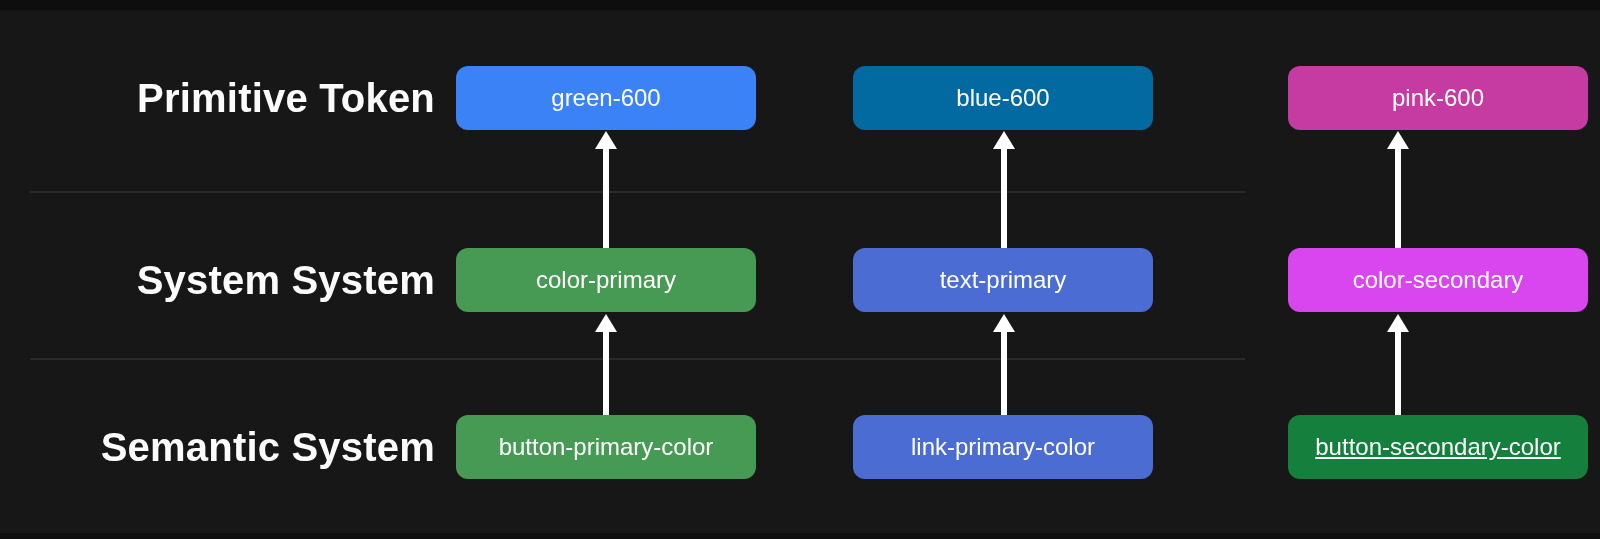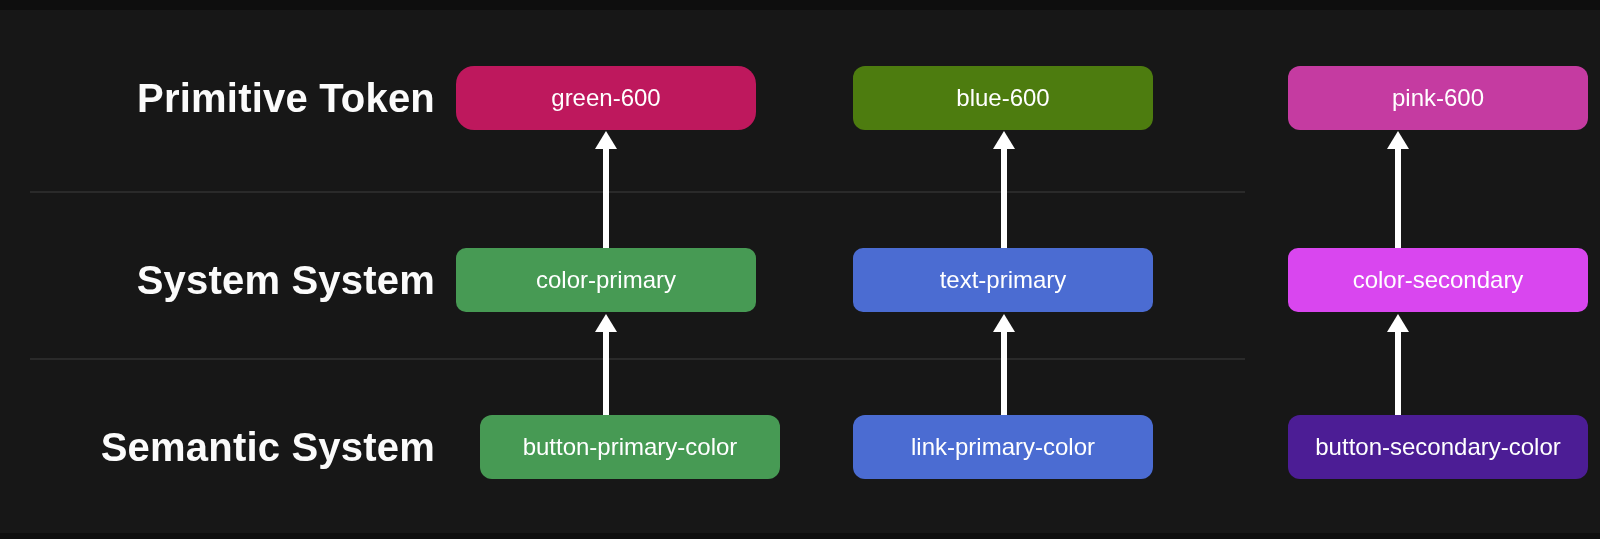--- a/index.html
+++ b/index.html
@@ -61,21 +61,21 @@
     justify-content: center;
     color: #ffffff;
     font-size: 24px;
     font-weight: 400;
     white-space: nowrap;
   }
   .token-box.col-0 { left: 456px; }
   .token-box.col-1 { left: 853px; }
   .token-box.col-2 { left: 1248px; margin-left: 40px; }
   .token-box.row-0 { top: 66px; }
-  .token-box.row-1 { top: 248px; border-radius: 10px; }
+  .token-box.row-1 { top: 248px; }
   .token-box.row-2 { top: 415px; }
 
   .arrow {
     position: absolute;
     width: 22px;
   }
   .arrow.col-0 { left: 595px; }
   .arrow.col-1 { left: 993px; }
   .arrow.col-2 { left: 1387px; }
   .arrow.gap-0 { top: 131px; height: 117px; }
@@ -106,31 +106,31 @@
   <div class="edge-strip top"></div>
   <div class="edge-strip bottom"></div>
 
   <div class="divider d0"></div>
   <div class="divider d1"></div>
 
   <div class="row-label r0">Primitive Token</div>
   <div class="row-label r1">System System</div>
   <div class="row-label r2">Semantic System</div>
 
-  <div class="token-box col-0 row-0" style="background: #be185d; border-radius: 18px;">green-600</div>
-  <div class="token-box col-1 row-0" style="background: #4d7c0f;">blue-600</div>
+  <div class="token-box col-0 row-0" style="background: #3b82f6;">green-600</div>
+  <div class="token-box col-1 row-0" style="background: #0369a1;">blue-600</div>
   <div class="token-box col-2 row-0" style="background: rgb(197, 59, 161);">pink-600</div>
 
   <div class="token-box col-0 row-1" style="background: rgb(71, 154, 84);">color-primary</div>
   <div class="token-box col-1 row-1" style="background: rgb(75, 108, 210);">text-primary</div>
   <div class="token-box col-2 row-1" style="background: #d946ef;">color-secondary</div>
 
-  <div class="token-box col-0 row-2" style="background: rgb(71, 154, 84); margin-left: 24px;">button-primary-color</div>
+  <div class="token-box col-0 row-2" style="background: rgb(71, 154, 84);">button-primary-color</div>
   <div class="token-box col-1 row-2" style="background: rgb(75, 108, 210);">link-primary-color</div>
-  <div class="token-box col-2 row-2" style="background: #4c1d95;">button-secondary-color</div>
+  <div class="token-box col-2 row-2" style="background: #15803d; text-decoration: underline;">button-secondary-color</div>
 
   <div class="arrow col-0 gap-0">
     <div class="head" style="border-bottom-color: rgb(255, 255, 255);"></div>
     <div class="shaft" style="background: rgb(255, 255, 255);"></div>
   </div>
   <div class="arrow col-1 gap-0">
     <div class="head" style="border-bottom-color: rgb(255, 255, 255);"></div>
     <div class="shaft" style="background: rgb(255, 255, 255);"></div>
   </div>
   <div class="arrow col-2 gap-0">

